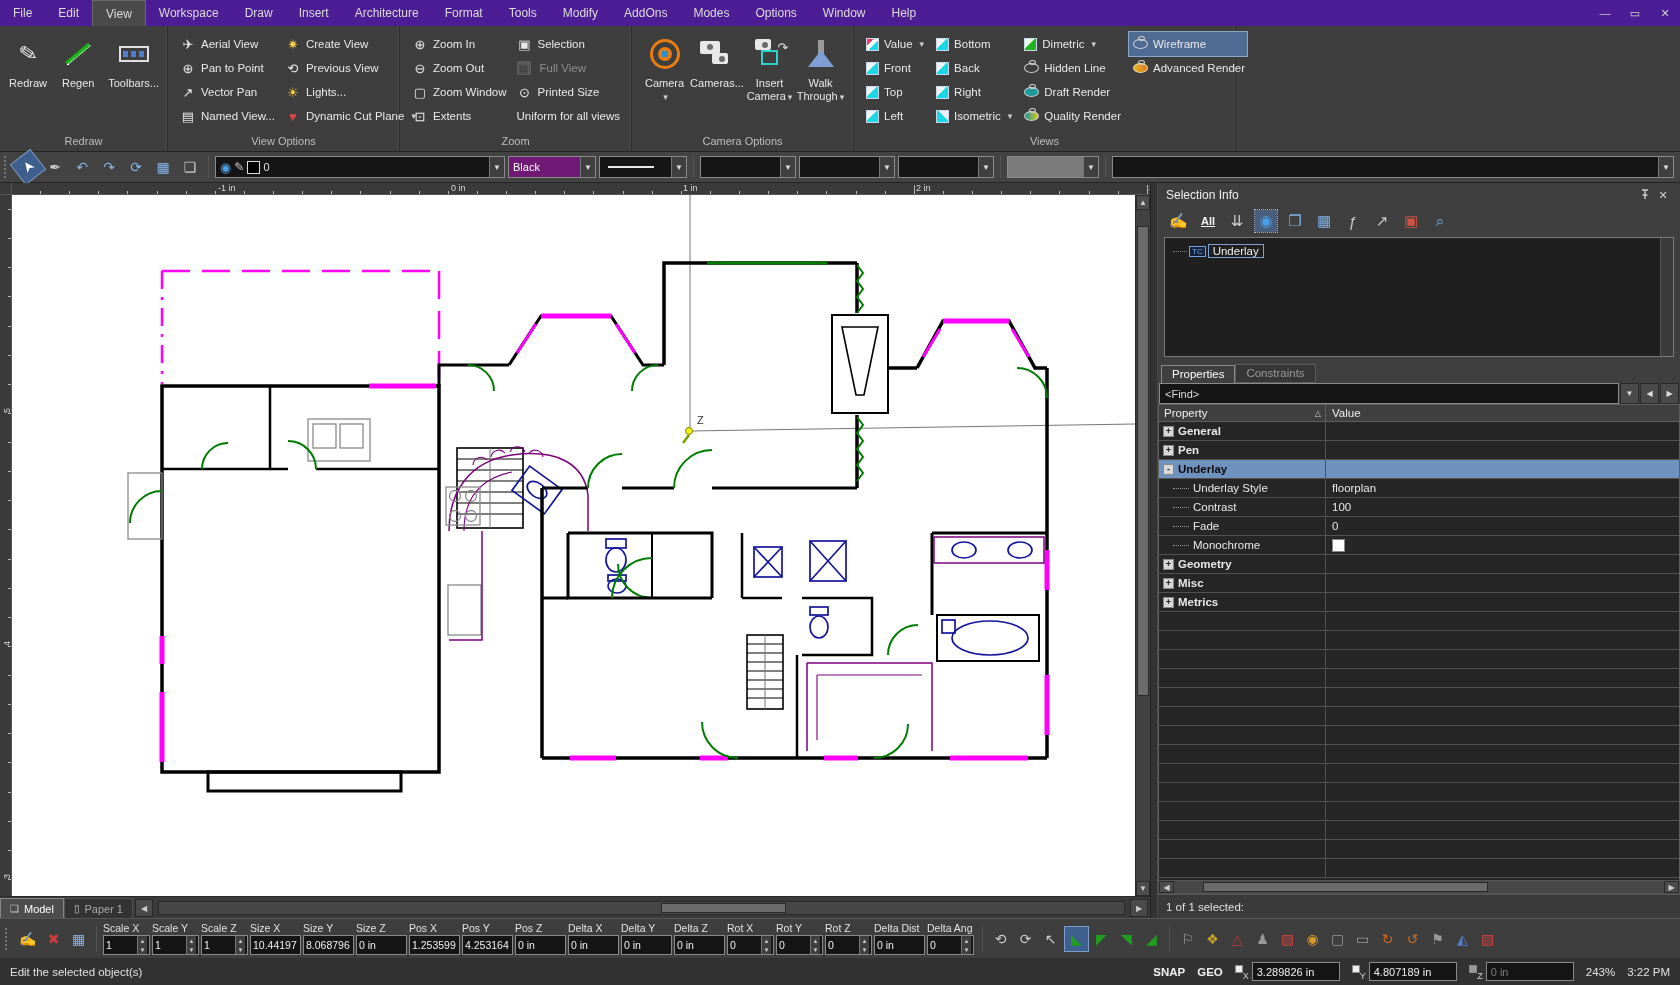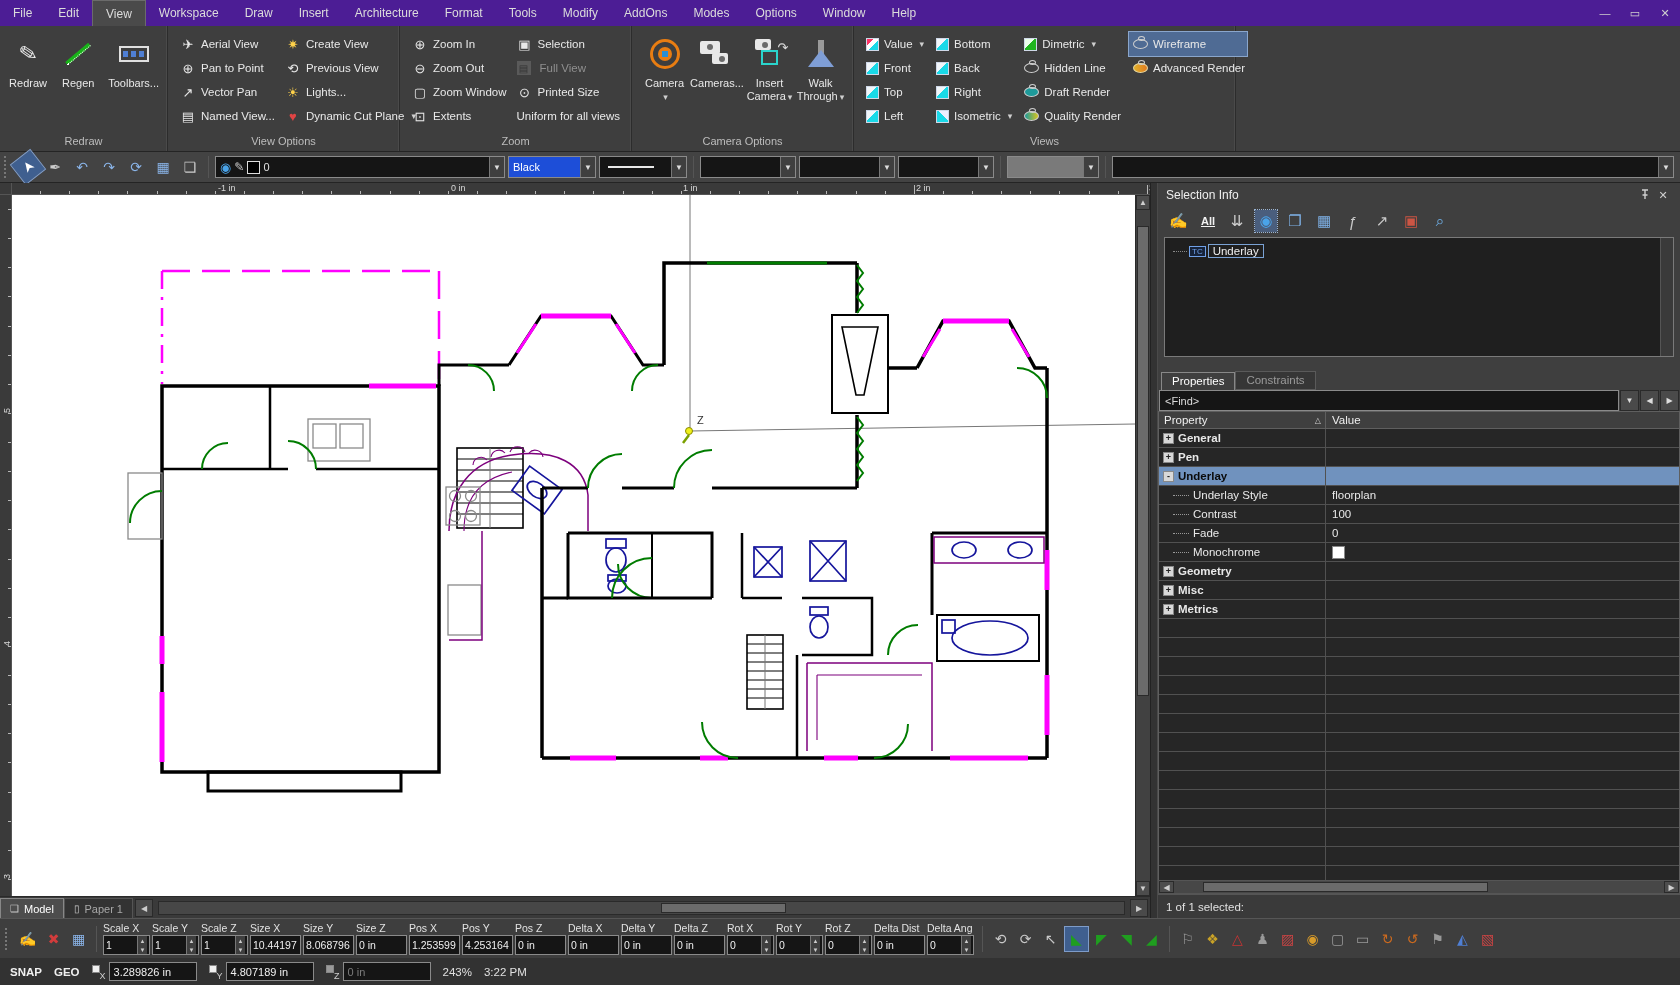--- a/index.html
+++ b/index.html
@@ -114,21 +114,21 @@
   .picon { min-width:22px; height:22px; display:flex; align-items:center; justify-content:center; font-size:15px; padding:0 1px; }
   .picon.active { background:#4a5e7d; outline:1px dotted #9ab4d4; }
   .picon.txt { font-size:11px; font-weight:bold;text-decoration:underline; }
   .treebox { height:120px; margin:2px 6px; background:#1f1f1f; border:1px solid #7a7a7a; display:flex; }
   .treebody { flex:1; padding:6px 8px; }
   .treeitem { display:flex; align-items:center; gap:2px; }
   .treeline { width:14px; border-bottom:1px dotted #888; height:0; }
   .treebadge { font-size:8px; color:#6fa0e8; border:1px solid #6fa0e8; padding:0 2px; background:#16233a; }
   .treelabel { border:1px solid #7aa2d4; padding:0 4px; color:#eee; font-size:11.5px; }
   .treescroll { width:13px; background:#3a3a3a; border-left:1px solid #555; }
-  .ptabs { display:flex; height:21px; margin-top:10px; padding-left:3px; align-items:flex-end; }
+  .ptabs { display:flex; height:21px; margin-top:3px; padding-left:3px; align-items:flex-end; }
   .ptab { padding:2px 10px 3px 10px; font-size:11.5px; border:1px solid #5a5a5a; }
   .ptab.active { background:#3f3f3f; color:#fff; border-color:#888; border-bottom:none; }
   .ptab.inactive { background:#363636; color:#9a9a9a; }
   .findrow { display:flex; height:21px; margin:0 1px; }
   .findbox { flex:1; background:#151515; border:1px solid #8a8a8a; color:#dcdcdc; font-size:11px; display:flex; align-items:center; padding:0 5px; }
   .fbtn { width:19px; background:#4a4a4a; border:1px solid #2a2a2a; color:#ddd; font-size:8px; display:flex; align-items:center; justify-content:center; margin-left:1px; }
   .gridhdr { height:18px; display:flex; background:#3f3f3f; border:1px solid #5f5f5f; font-size:11.5px; color:#efefef; }
   .gridhdr .pc { width:167px; border-right:1px solid #5f5f5f; display:flex; align-items:center; padding-left:5px;justify-content:space-between; }
   .gridhdr .pc .sort { margin-left:auto; margin-right:4px; font-size:8px; color:#ccc; }
   .gridhdr .vc { flex:1; display:flex; align-items:center; padding-left:6px; }
@@ -459,21 +459,21 @@
       <span class="tbtn" style="color: rgb(204, 204, 204);">❏</span>
     </span>
   <span class="tsep"></span>
   <span class="combo" style="width:290px;">
     <span style="color:#4aa3e8;font-size:13px;margin-right:3px;">◉</span>
     <span style="color:#ccc;font-size:12px;">✎</span>
     <span class="swatch"></span>
     <span>0</span>
     <span class="arrow">▼</span>
   </span>
-  <span class="combo" style="width:88px;background:#1d4ed8;justify-content:center;">
+  <span class="combo" style="width:88px;background:#701a75;justify-content:center;">
     <span style="color:#fff;">Black</span>
     <span class="arrow">▼</span>
   </span>
   <span class="combo" style="width:88px;">
     <span class="linestyle"></span>
     <span class="arrow">▼</span>
   </span>
   <span class="tsep"></span>
   <span class="combo" style="width:96px;">
       <span class="arrow">▼</span>
@@ -1079,20 +1079,21 @@
       <span class="bicon" style="color: rgb(153, 153, 153);">▭</span>
       <span class="bicon" style="color: rgb(204, 106, 31);">↻</span>
       <span class="bicon" style="color: rgb(204, 106, 31);">↺</span>
       <span class="bicon" style="color: rgb(153, 153, 153);">⚑</span>
       <span class="bicon" style="color: rgb(79, 127, 212);">◭</span>
       <span class="bicon" style="color: rgb(204, 68, 68);">▧</span>
     </span>
 </div>
 
 <div class="statusbar">
+  <span class="msg">Edit the selected object(s)</span>
   <span class="stoggle">SNAP</span>
   <span class="stoggle">GEO</span>
   <span class="coord">
     <span class="cico">
         <i></i>
         <b>X</b>
       </span>
     <span class="cfield">3.289826 in</span>
   </span>
   <span class="coord">

